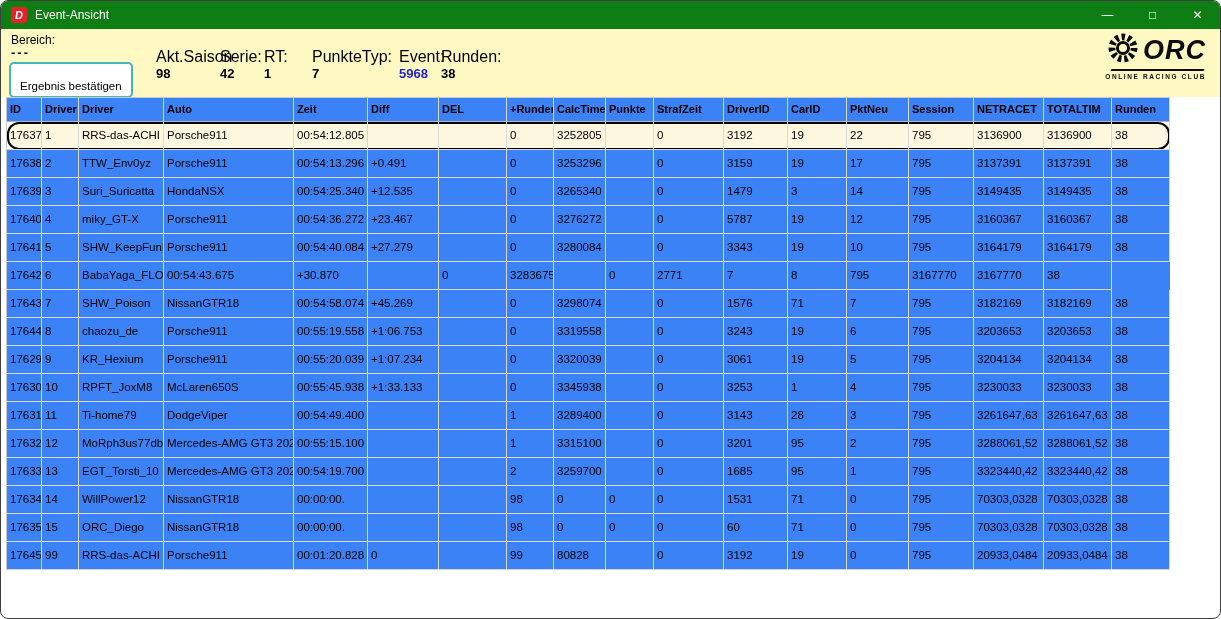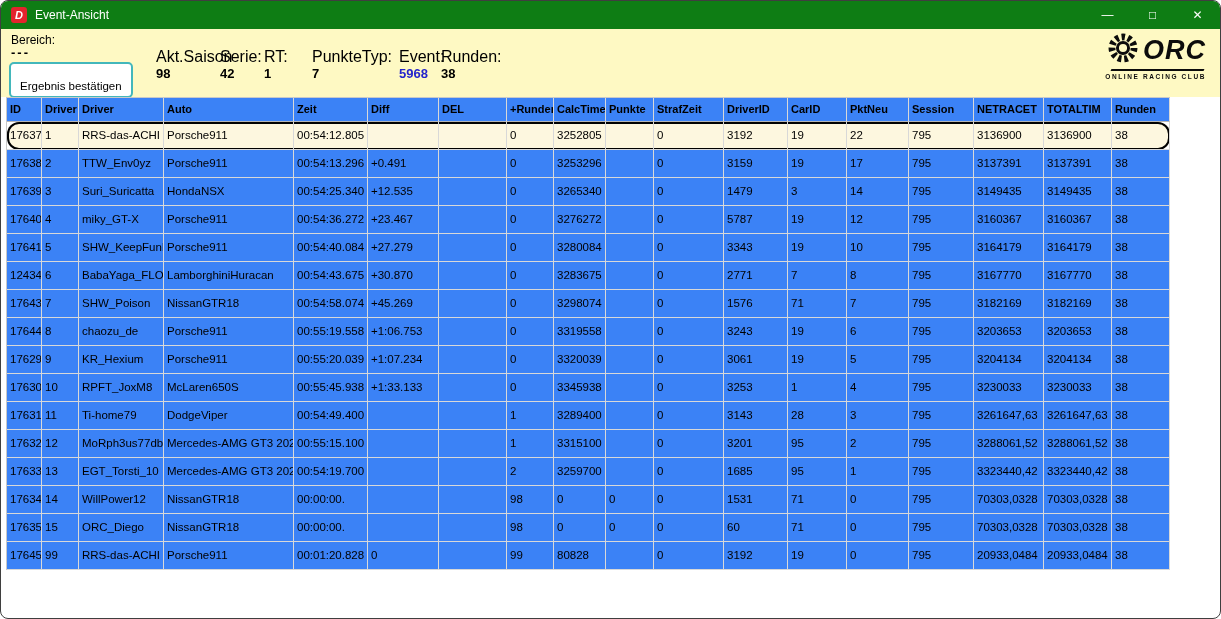--- a/index.html
+++ b/index.html
@@ -239,24 +239,23 @@
         <div class="tcell">0</div>
         <div class="tcell">3343</div>
         <div class="tcell">19</div>
         <div class="tcell">10</div>
         <div class="tcell">795</div>
         <div class="tcell">3164179</div>
         <div class="tcell">3164179</div>
         <div class="tcell">38</div>
       </div>
       <div class="trow" style="grid-template-columns: 35px 37px 85px 130px 74px 71px 68px 47px 52px 48px 70px 64px 59px 62px 65px 70px 68px 58px;">
-        <div class="tcell">12434</div>
+        <div class="tcell">17642</div>
         <div class="tcell">6</div>
         <div class="tcell">BabaYaga_FLO</div>
-        <div class="tcell">LamborghiniHuracan</div>
         <div class="tcell">00:54:43.675</div>
         <div class="tcell">+30.870</div>
         <div class="tcell"></div>
         <div class="tcell">0</div>
         <div class="tcell">3283675</div>
         <div class="tcell"></div>
         <div class="tcell">0</div>
         <div class="tcell">2771</div>
         <div class="tcell">7</div>
         <div class="tcell">8</div>

